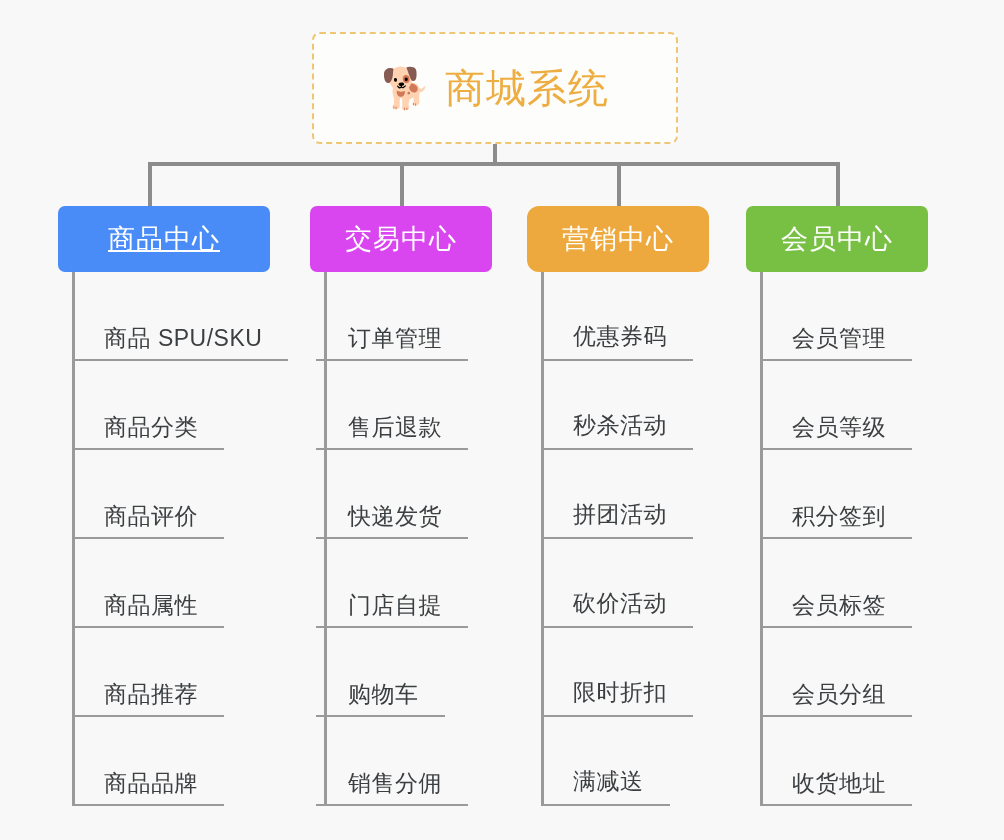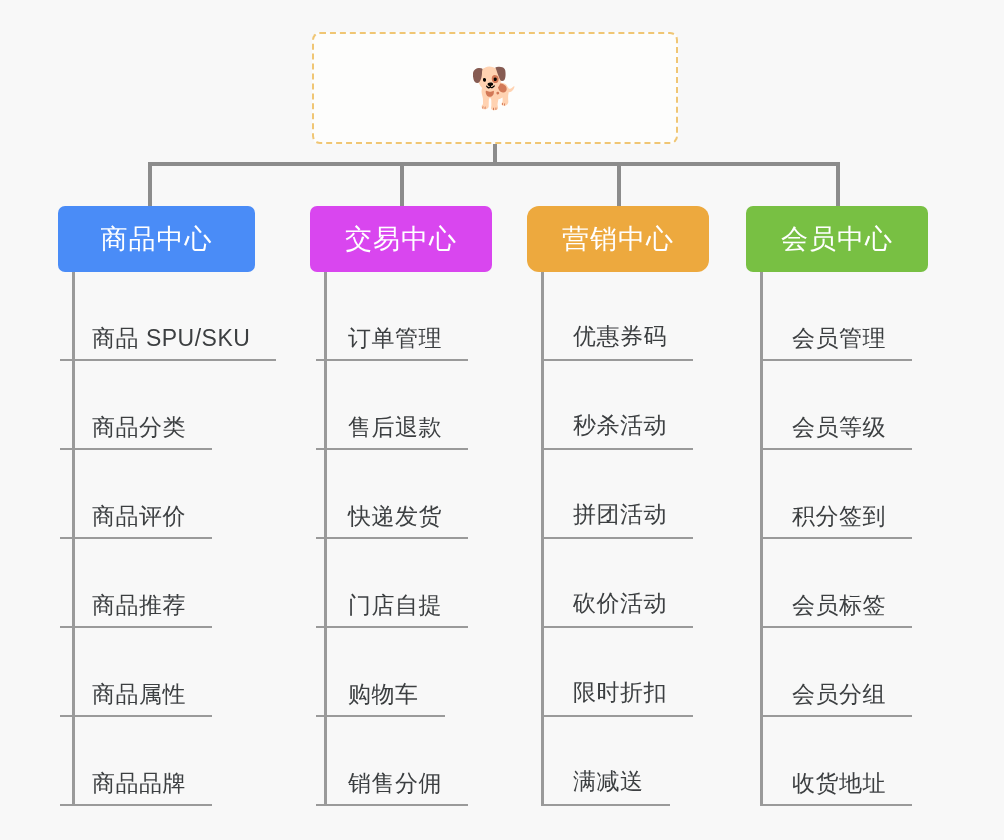--- a/index.html
+++ b/index.html
@@ -108,49 +108,50 @@
     line-height: 1;
   }
 </style>
 </head>
 <body>
 
 <div id="mindmap">
 
   <div class="root-node">
     <span class="root-emoji">🐕</span>
+    <span class="root-title">商城系统</span>
   </div>
 
   <div class="conn conn-v" style="left:493px; top:144px; width:4px; height:20px;"></div>
   <div class="conn conn-h" style="left:148px; top:162px; width:692px; height:4px;"></div>
   <div class="conn conn-v" style="left:148px; top:162px; width:4px; height:46px;"></div>
   <div class="conn conn-v" style="left:400px; top:162px; width:4px; height:46px;"></div>
   <div class="conn conn-v" style="left:617px; top:162px; width:4px; height:46px;"></div>
   <div class="conn conn-v" style="left:836px; top:162px; width:4px; height:46px;"></div>
 
   <div class="column" style="left:58px; width:188px;">
-    <div class="cat-box" style="width:197px; background:#4a8cf7;">
+    <div class="cat-box" style="width:212px; background:#4a8cf7;text-decoration:underline;">
       <span>商品中心</span>
     </div>
     <div class="spine" style="left:14px; top:66px; height:534px;"></div>
-    <div class="leaf-list" style="left:2px;">
+    <div class="leaf-list" style="left:14px;">
       <div class="leaf">
           <div class="leaf-inner"><span class="leaf-label">商品 SPU/SKU</span></div>
         </div>
       <div class="leaf">
           <div class="leaf-inner"><span class="leaf-label">商品分类</span></div>
         </div>
       <div class="leaf">
           <div class="leaf-inner"><span class="leaf-label">商品评价</span></div>
         </div>
       <div class="leaf">
+          <div class="leaf-inner"><span class="leaf-label">商品属性</span></div>
+        </div>
+      <div class="leaf">
           <div class="leaf-inner"><span class="leaf-label">商品推荐</span></div>
-        </div>
-      <div class="leaf">
-          <div class="leaf-inner"><span class="leaf-label">商品属性</span></div>
         </div>
       <div class="leaf">
           <div class="leaf-inner"><span class="leaf-label">商品品牌</span></div>
         </div>
     </div>
   </div>
 
   <div class="column" style="left:310px; width:182px;">
     <div class="cat-box" style="width:182px; background:#d946ef;">
       <span>交易中心</span>

